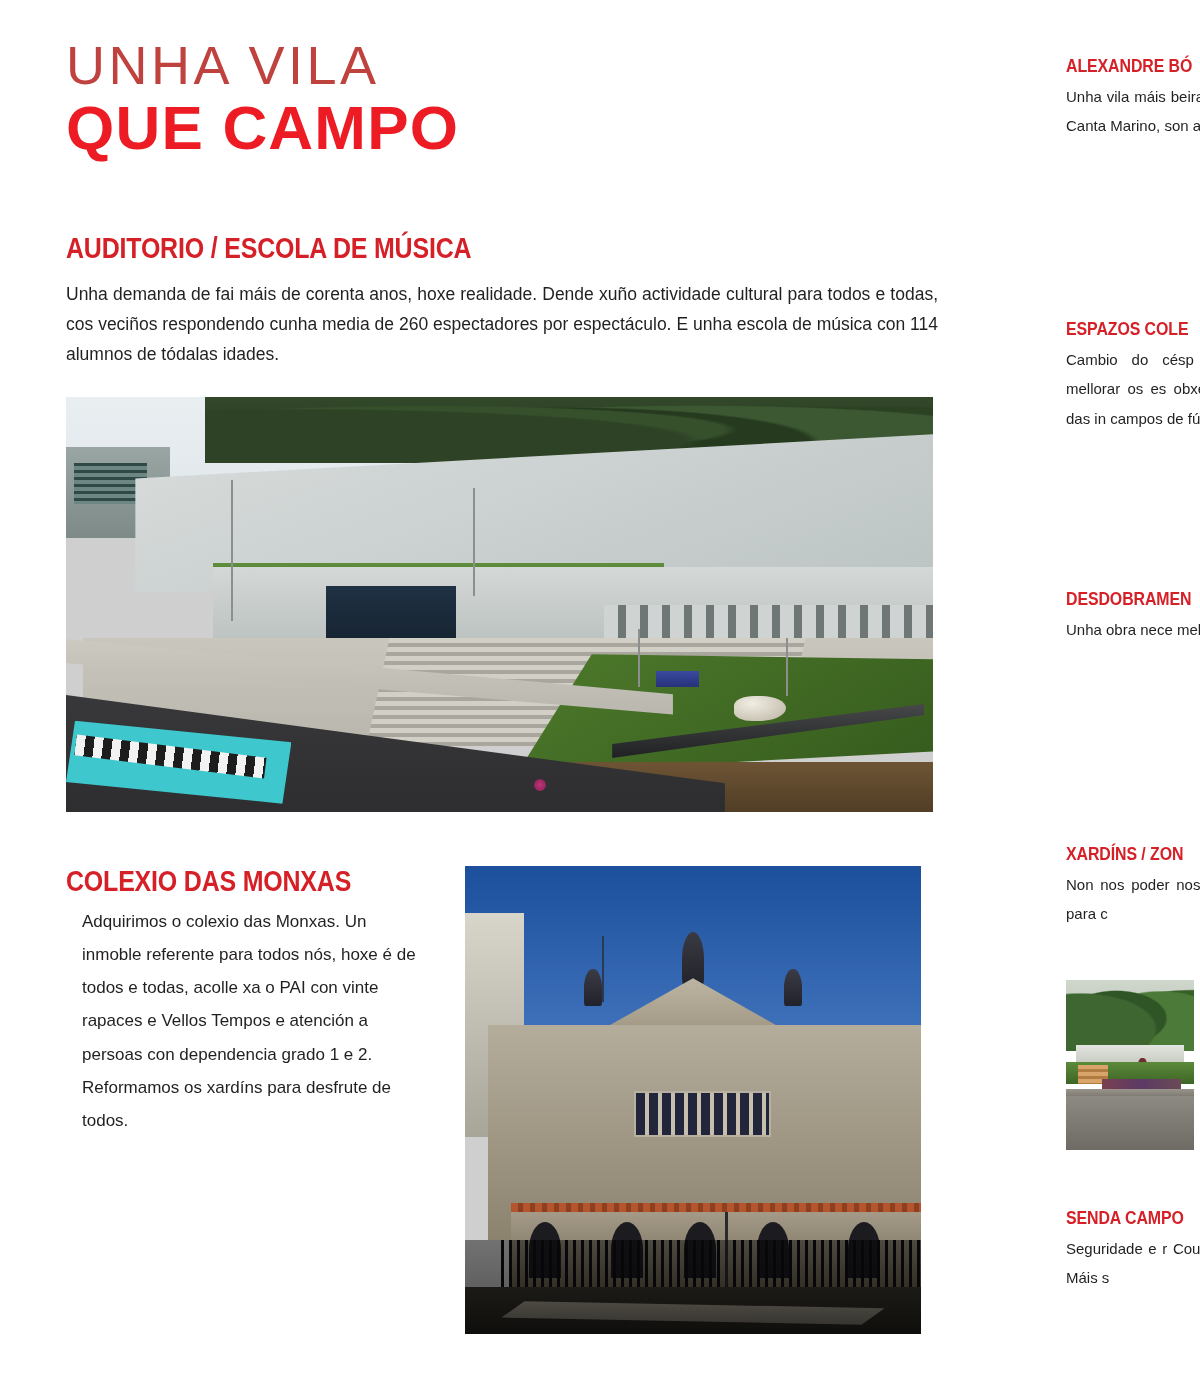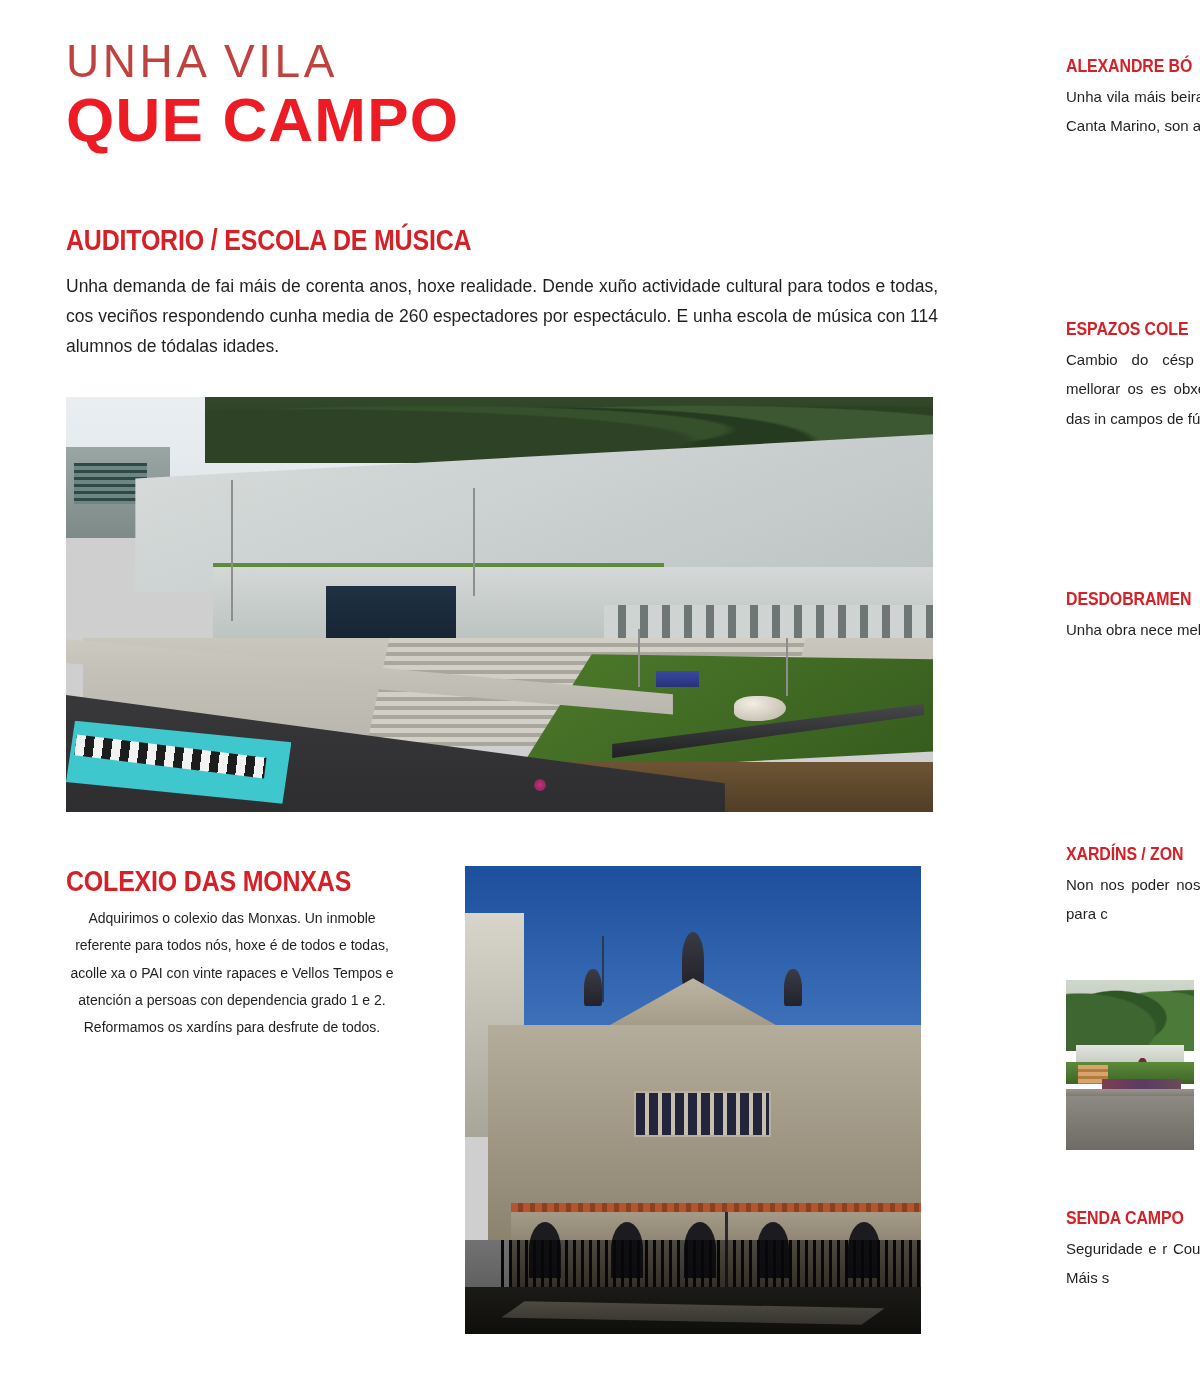--- a/index.html
+++ b/index.html
@@ -23,21 +23,21 @@
     top: 0;
     width: 870px;
   }
 
   .headline-block {
     padding-top: 38px;
   }
   .headline-thin {
     font-family: "Liberation Sans", sans-serif;
     font-weight: 300;
-    font-size: 46px;
+    font-size: 54px;
     letter-spacing: 3.5px;
     color: #c0423f;
     line-height: 1.02;
     white-space: nowrap;
   }
   .headline-bold {
     font-family: "Liberation Sans", sans-serif;
     font-weight: 700;
     font-size: 62px;
     letter-spacing: 1.2px;
@@ -183,22 +183,22 @@
   }
   .aud-purple {
     position: absolute; left: 54%; top: 92%; width: 12px; height: 12px;
     border-radius: 50%;
     background: radial-gradient(#c2357a, #7c1f52);
   }
 
   
   #colexio-title { position: absolute; left: 66px; top: 865px; }
   #colexio-text {
-    position: absolute; left: 62px; top: 905px; width: 340px;
-    font-size: 14px; line-height: 1.95; text-align: center;
+    position: absolute; left: 82px; top: 905px; width: 340px;
+    font-size: 17px; line-height: 1.95; text-align: left;
   }
 
   
   #photo-monxas {
     left: 465px;
     top: 866px;
     width: 456px;
     height: 468px;
   }
   .mx-sky {

